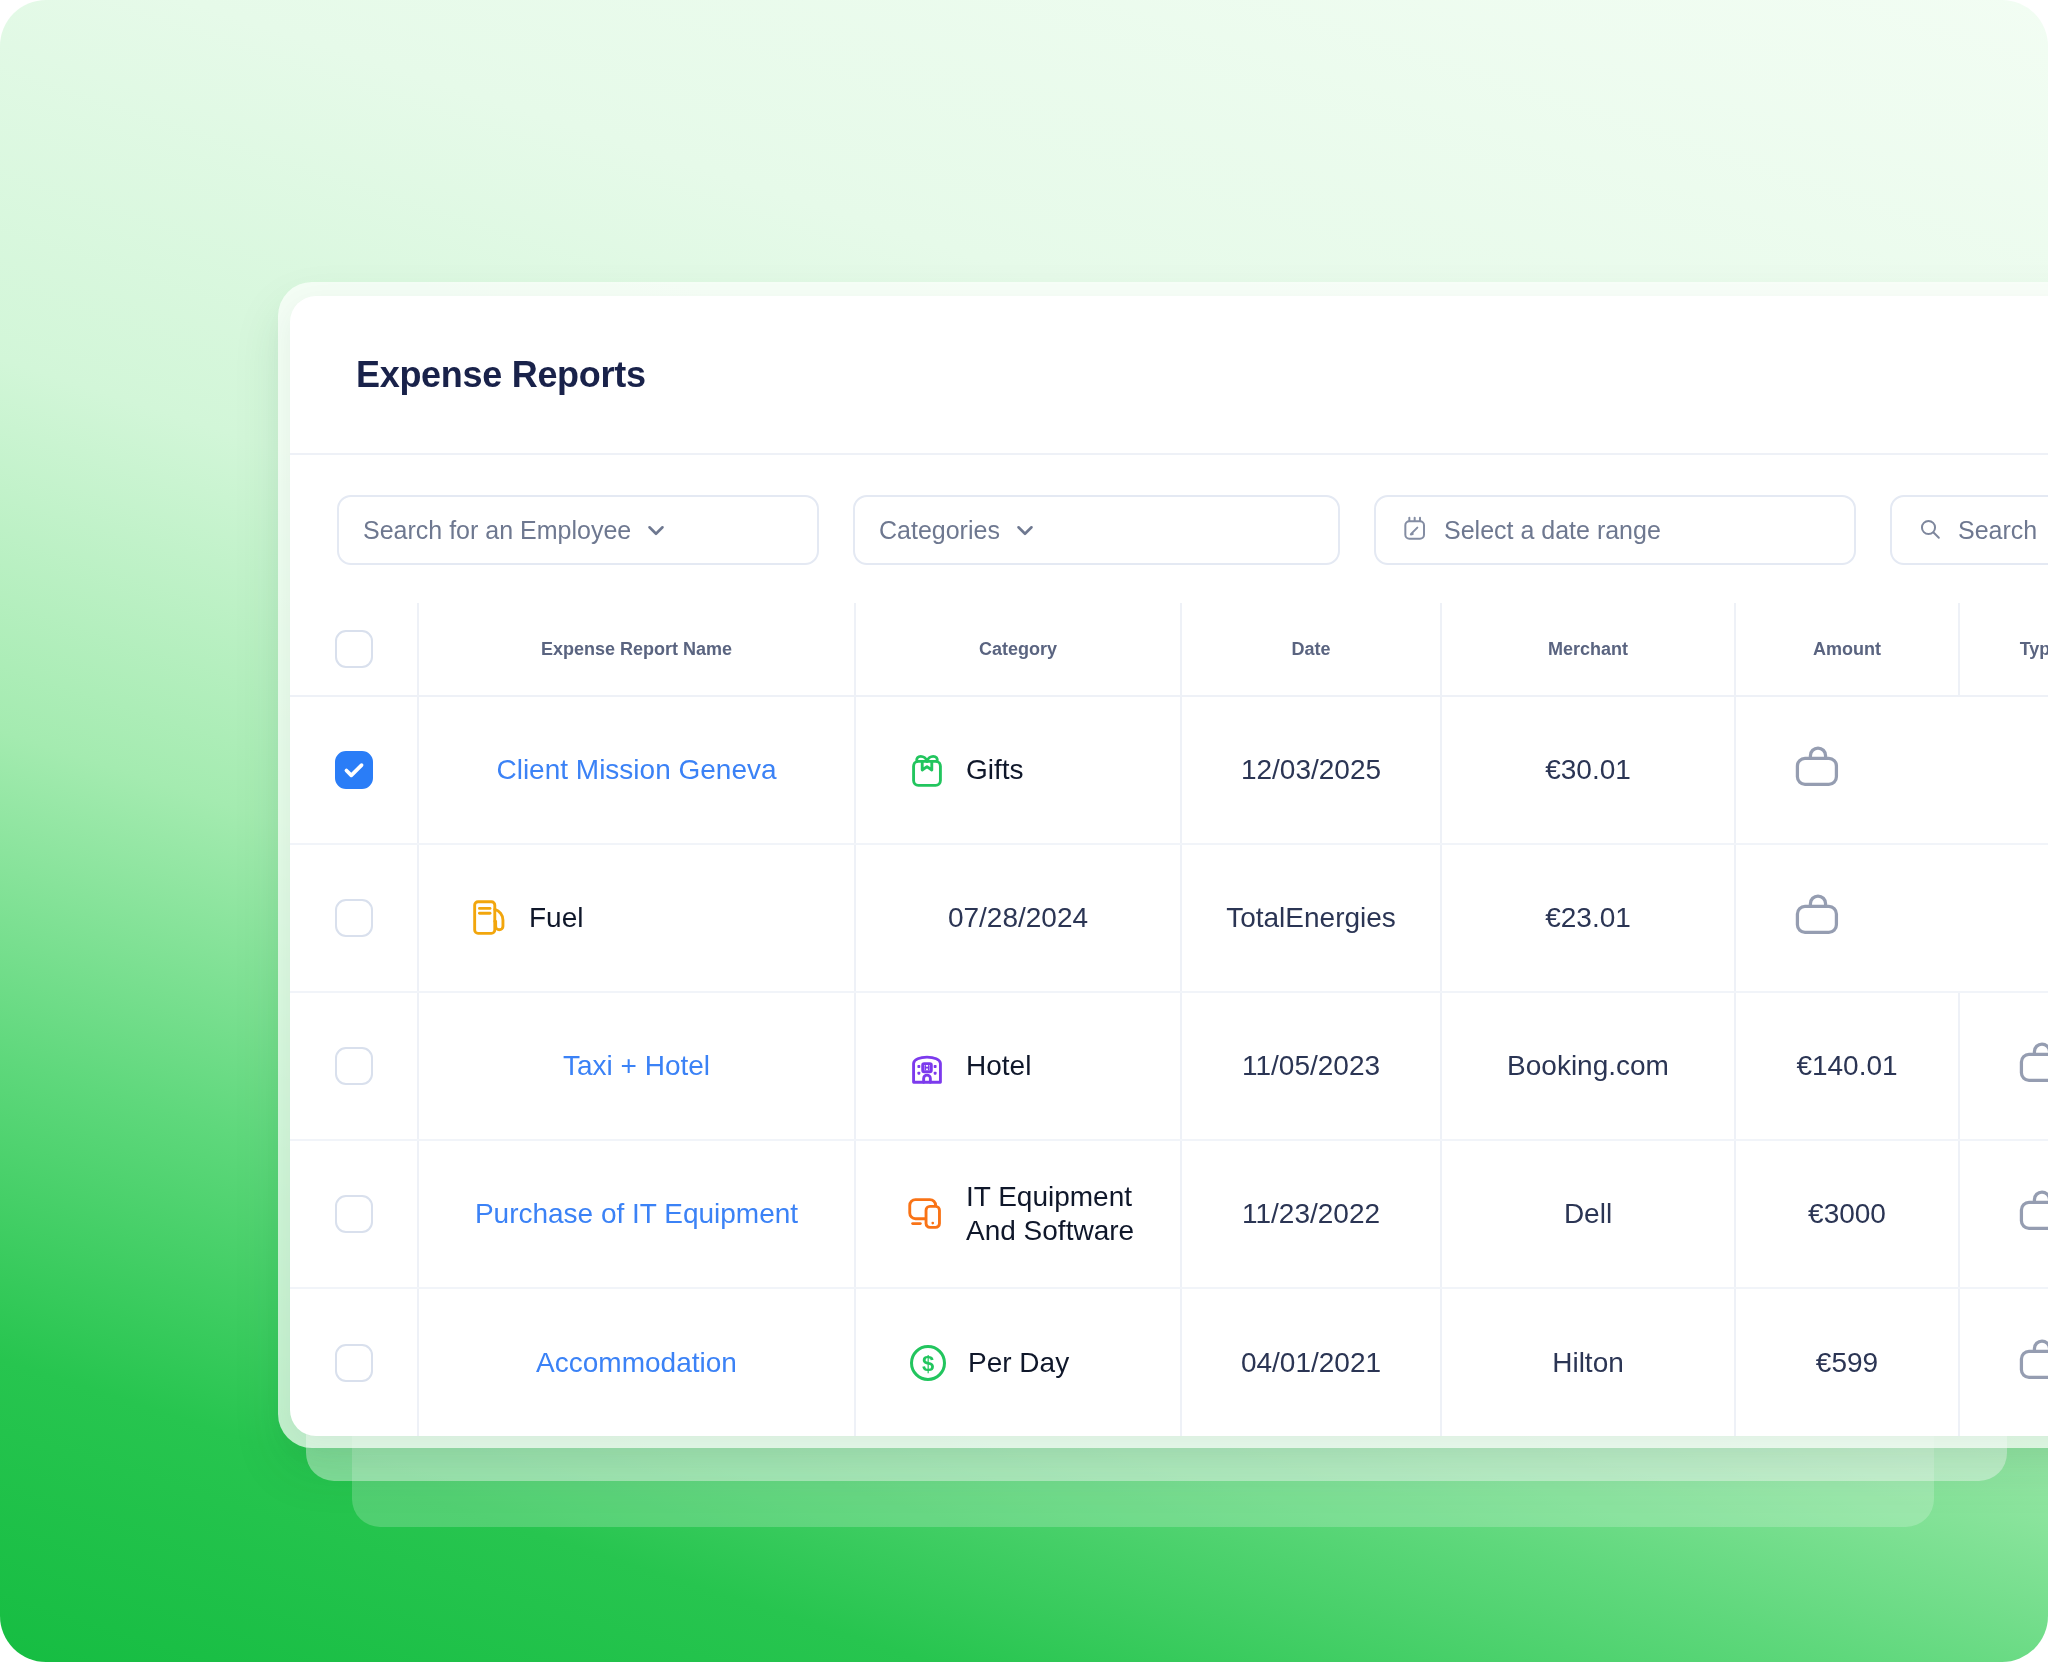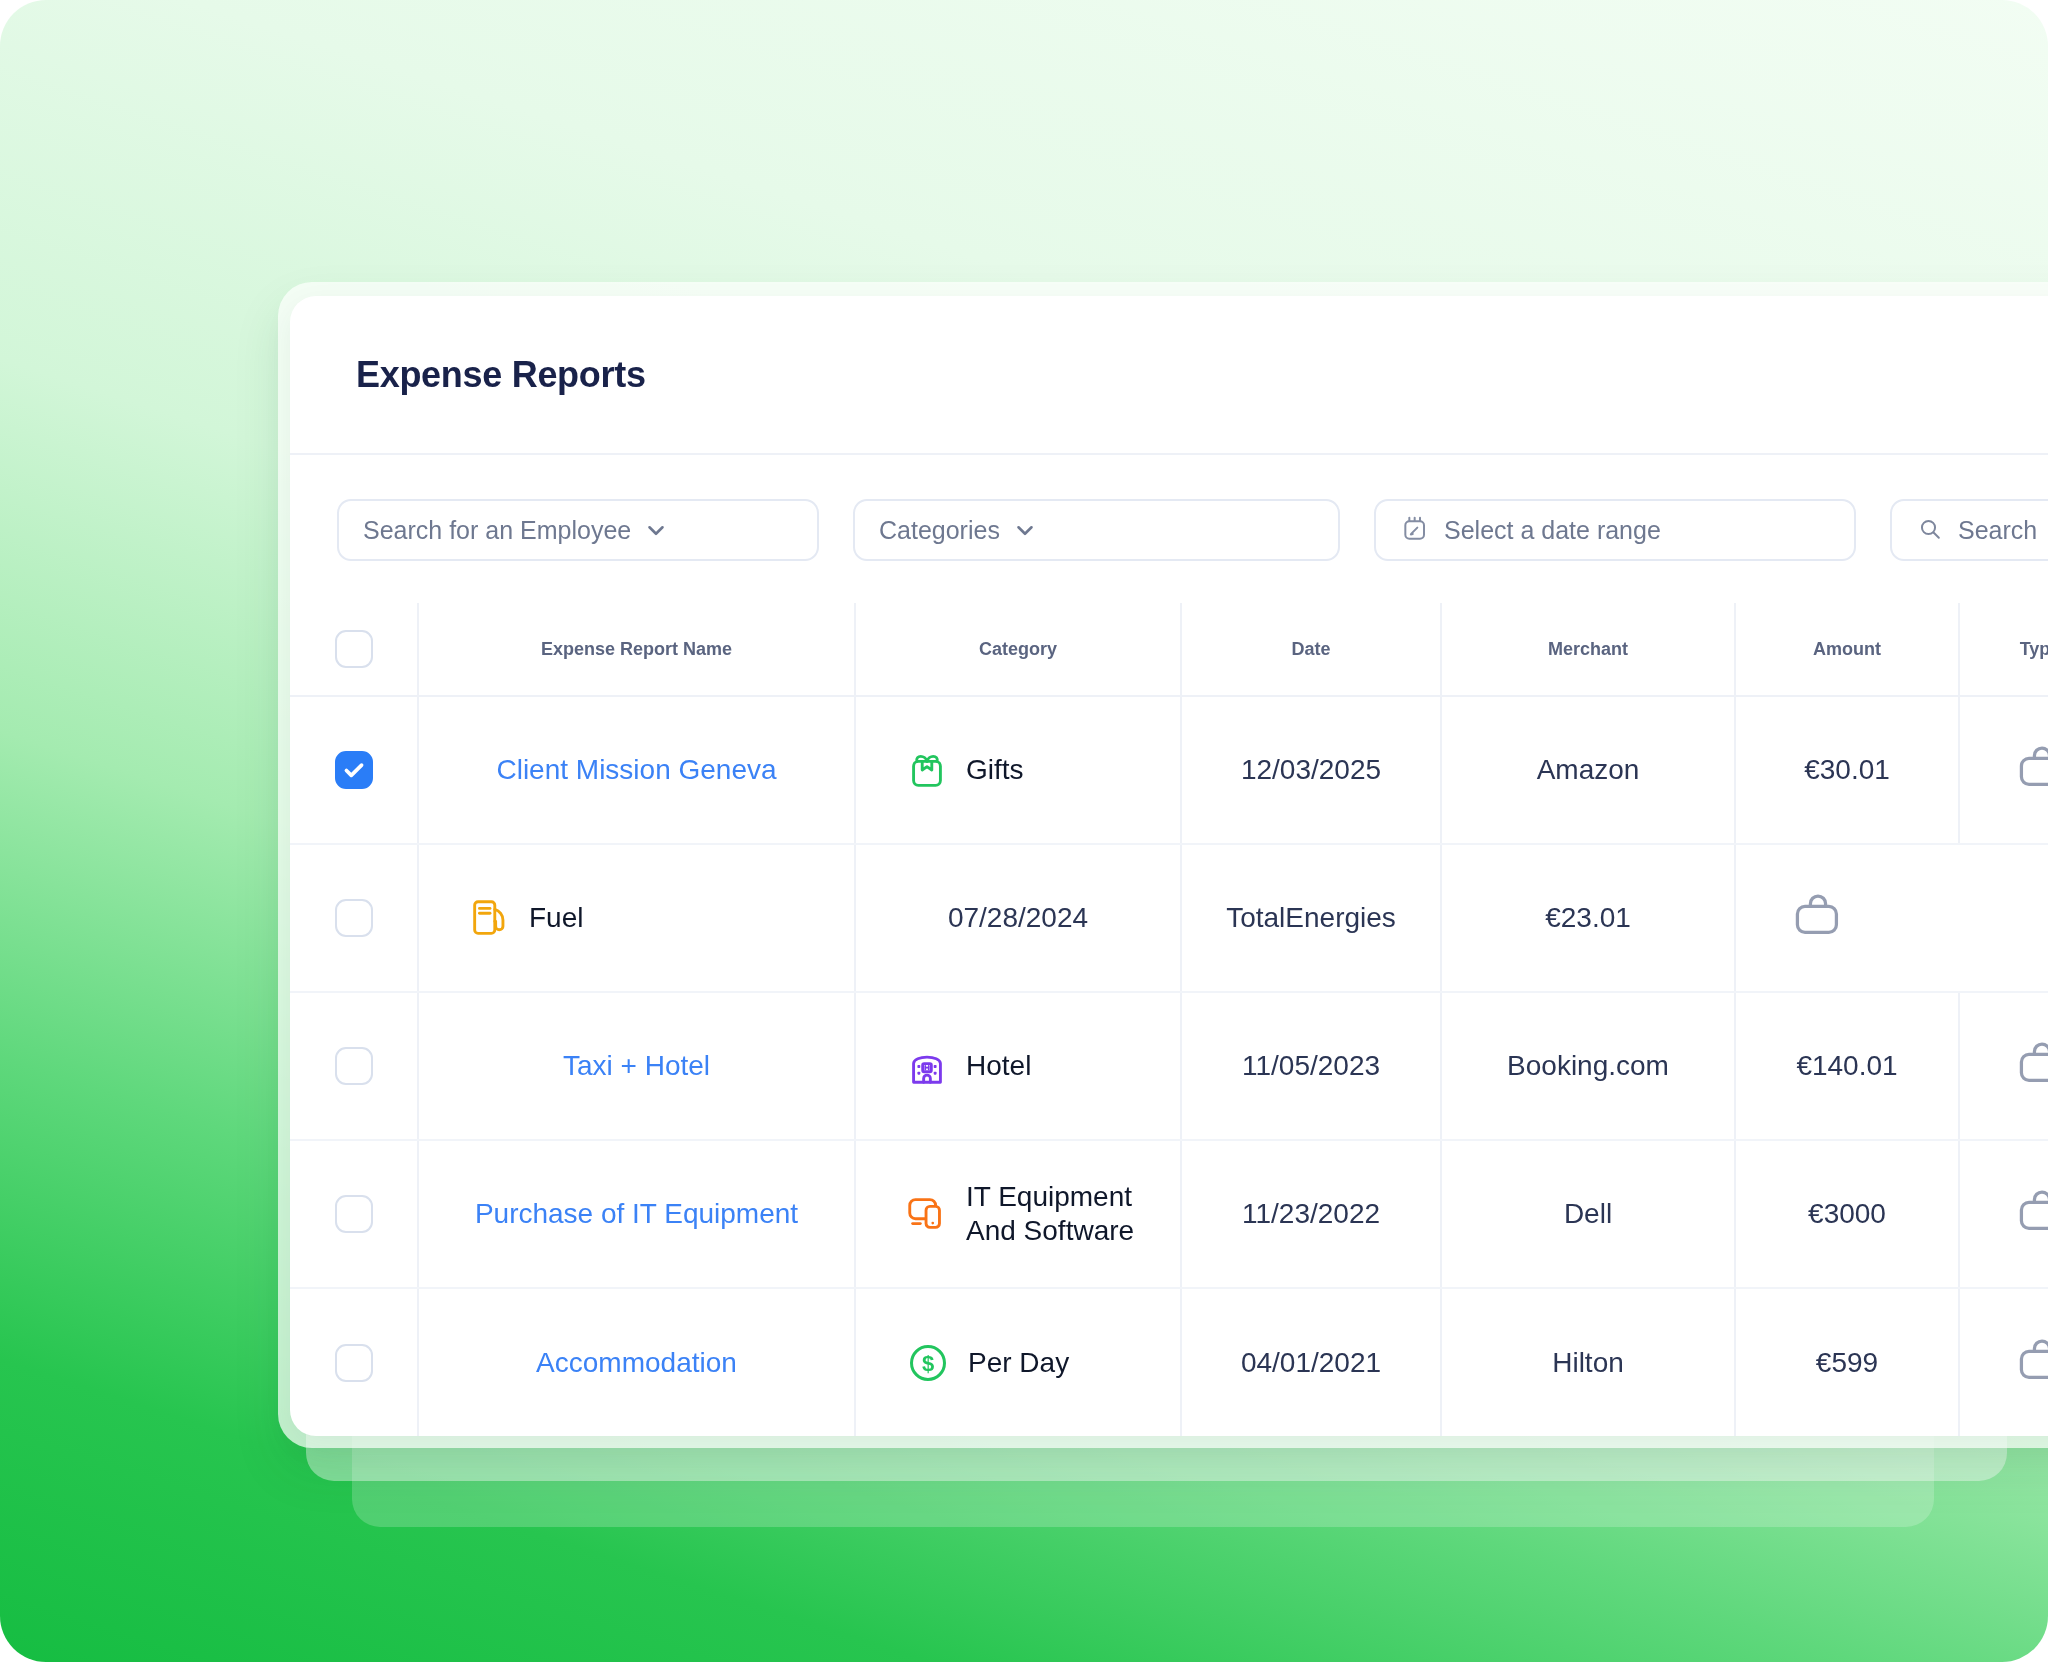--- a/index.html
+++ b/index.html
@@ -25,21 +25,21 @@
     position:absolute;left:290px;top:296px;width:1830px;height:1140px;
     border-radius:26px;background:#ffffff;overflow:hidden;
     box-shadow:0 10px 30px rgba(20,60,40,0.06);
   }
 
   .card-header{height:159px;border-bottom:2px solid var(--border,#eef1f7);display:flex;align-items:center;padding:0 58px;}
   .card-header h1{margin:8px;font-size:36px;font-weight:bold;color:var(--title-navy,#19224a);letter-spacing:-0.3px;}
 
   .filters{display:flex;align-items:center;gap:34px;padding:44px 0 0 47px;height:106px;}
   .filter{
-    display:flex;align-items:center;gap:12px;height:62px;border:2px solid #e4e9f3;border-radius:14px;
+    display:flex;align-items:center;gap:12px;height:70px;border:2px solid #e4e9f3;border-radius:14px;
     background:#ffffff;color:var(--muted,#6e7890);font-size:25px;font-family:inherit;
     padding:0 24px;cursor:pointer;white-space:nowrap;overflow:hidden;
   }
   .filter-employee{width:482px;}
   .filter-categories{width:487px;}
   .filter-daterange{width:482px;}
   .filter-search{flex:1;min-width:0;}
   .filter svg{flex:0 0 auto;}
 
   .table{margin-top:42px;}
@@ -156,21 +156,20 @@
             <svg width="46" height="46" viewBox="0 0 48 48" fill="none" stroke="currentColor" stroke-width="3" stroke-linecap="round" stroke-linejoin="round">
                 <rect x="10" y="15" width="28" height="25" rx="5"></rect>
                 <path d="M24 15 c-1.5 -7 -12.5 -7 -10.5 0"></path>
                 <path d="M24 15 c1.5 -7 12.5 -7 10.5 0"></path>
                 <path d="M19 15 v9 l5 -3.5 5 3.5 v-9"></path>
               </svg>
           </span>
           <span class="cat-label">Gifts</span>
         </div>
         <div class="td">12/03/2025</div>
-        <div class="td">Amazon</div>
         <div class="td">€30.01</div>
         <div class="td col-type">
           <span class="ic-gray">
             <svg width="52" height="52" viewBox="0 0 48 48" fill="none" stroke="currentColor" stroke-width="3" stroke-linecap="round" stroke-linejoin="round">
                 <rect x="5" y="16" width="36" height="24" rx="7"></rect>
                 <path d="M17 16 v-2.5 a7 7 0 0 1 14 0 V16"></path>
               </svg>
           </span>
         </div>
       </div>

